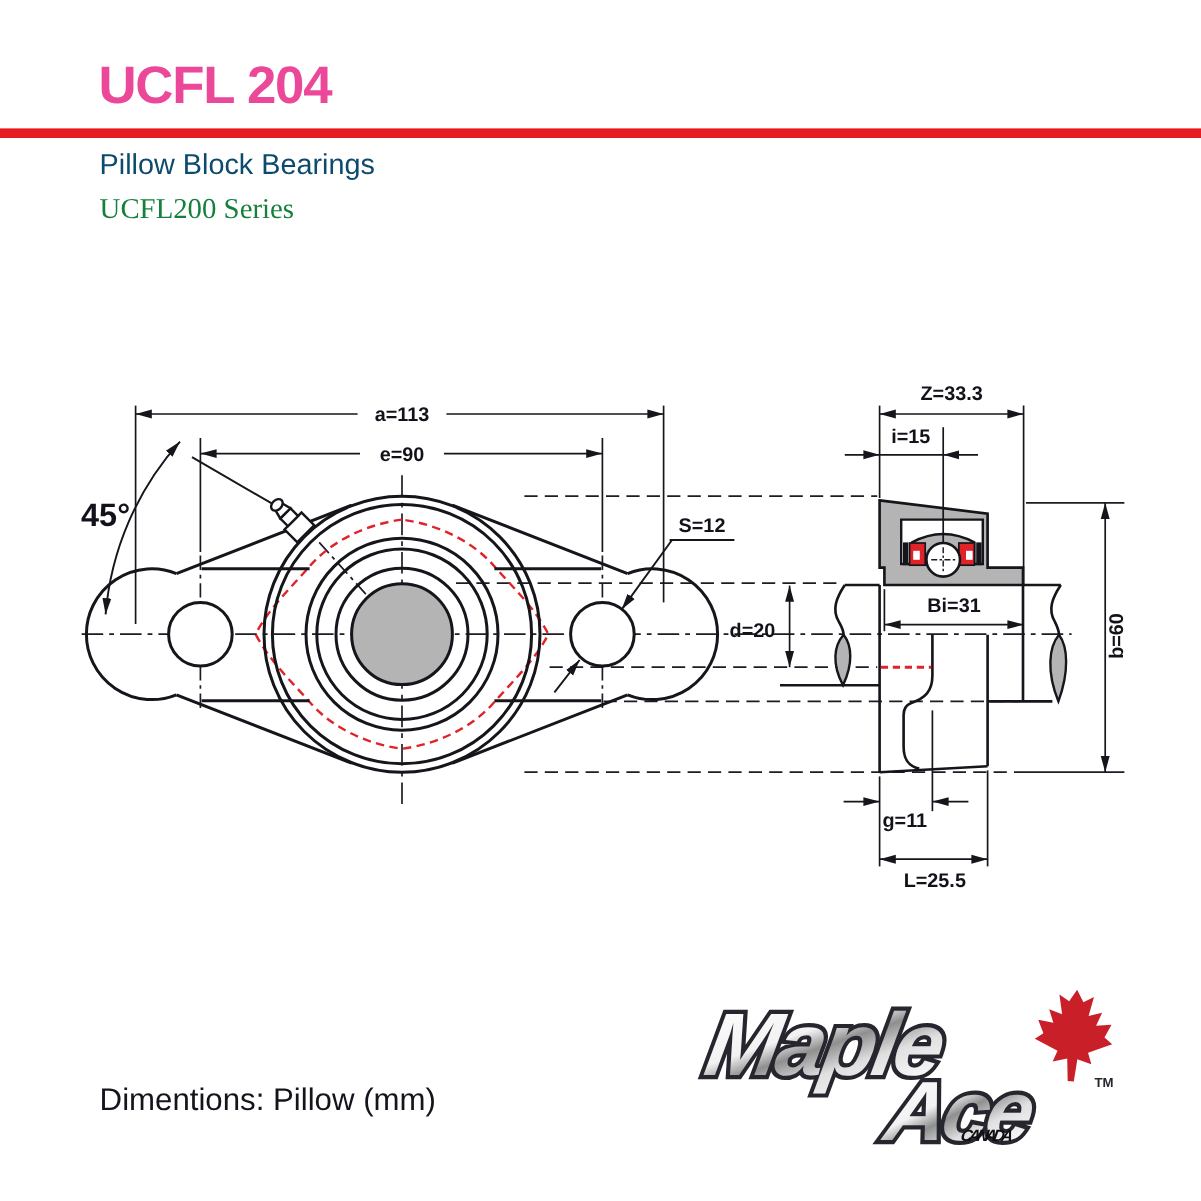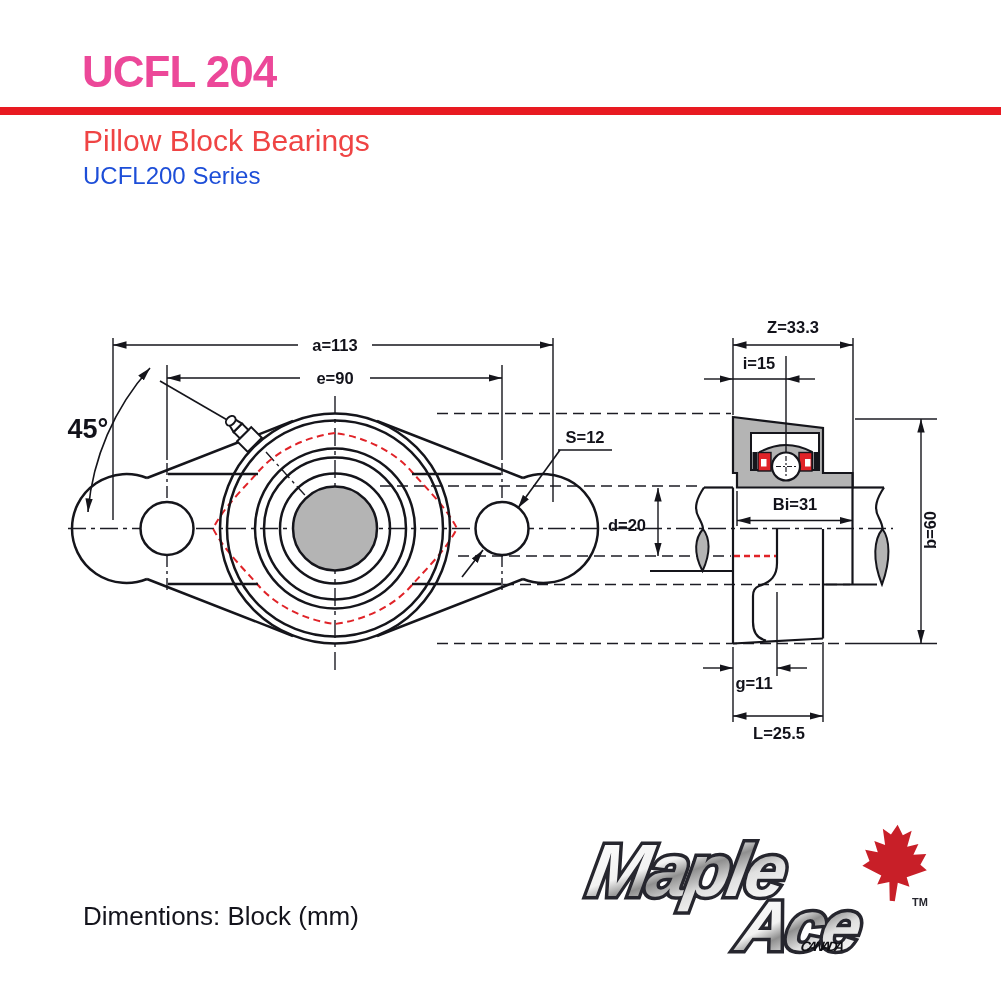--- a/index.html
+++ b/index.html
@@ -1,36 +1,36 @@
 <!DOCTYPE html>
 <html><head>
 <meta charset="utf-8">
 <style>
   html,body{margin:0;padding:0;background:#ffffff;}
   body{width:1001px;height:1001px;position:relative;overflow:hidden;
        font-family:"Liberation Sans",sans-serif;color:#12121a;}
   .abs{position:absolute;}
   #part-number{left:82px;top:47px;font-size:44px;font-weight:800;letter-spacing:-1px;color:#ec4899;}
   #red-rule{left:0;top:107px;width:1001px;height:8px;background:#e81a21;}
-  #product-line{left:83px;top:124px;font-size:30px;font-weight:400;color:#ef4444;}
-  #series-name{left:83px;top:162px;font-size:24px;font-weight:400;color:#1d4ed8;}
+  #product-line{left:83px;top:124px;font-size:24px;font-weight:400;color:#0c4a6e;}
+  #series-name{left:83px;top:162px;font-size:24px;font-weight:400;color:#15803d;font-family:Liberation Serif, serif;}
   #units-note{left:83px;top:901px;font-size:26px;font-weight:400;color:#14141c;}
   svg text.dim{font-family:"Liberation Sans",sans-serif;font-size:16.5px;font-weight:700;fill:#12121a;}
   svg text.big{font-family:"Liberation Sans",sans-serif;font-size:27px;font-weight:700;fill:#12121a;}
   svg text.logo-word{font-family:"Liberation Sans",sans-serif;font-weight:800;font-style:italic;
        letter-spacing:-3px;stroke:#26262e;paint-order:stroke;}
 </style>
 </head>
 <body>
 
 <div class="abs" id="part-number">UCFL 204</div>
 <div class="abs" id="red-rule"></div>
 <div class="abs" id="product-line">Pillow Block Bearings</div>
 <div class="abs" id="series-name">UCFL200 Series</div>
-<div class="abs" id="units-note">Dimentions: Block (mm)</div>
+<div class="abs" id="units-note">Dimentions: Pillow (mm)</div>
 
 <svg class="abs" style="left:0;top:0" width="1001" height="1001" viewBox="0 0 1001 1001">
   <defs>
     <marker id="ah" viewBox="0 0 14 10" markerWidth="14" markerHeight="10" refX="13.5" refY="5" orient="auto-start-reverse" markerUnits="userSpaceOnUse">
       <path d="M13.5,5 L0,1.3 L0,8.7 Z" fill="#15151b"></path>
     </marker>
     <linearGradient id="chrome" x1="0" y1="0" x2="0.85" y2="1">
       <stop offset="0" stop-color="#ffffff"></stop>
       <stop offset="0.42" stop-color="#f2f2f2"></stop>
       <stop offset="0.55" stop-color="#8f8f8f"></stop>

